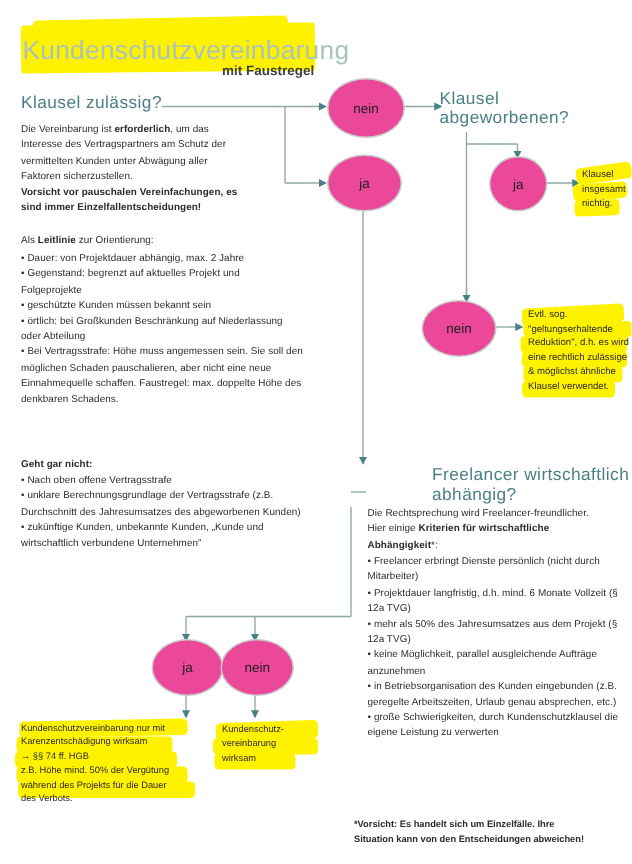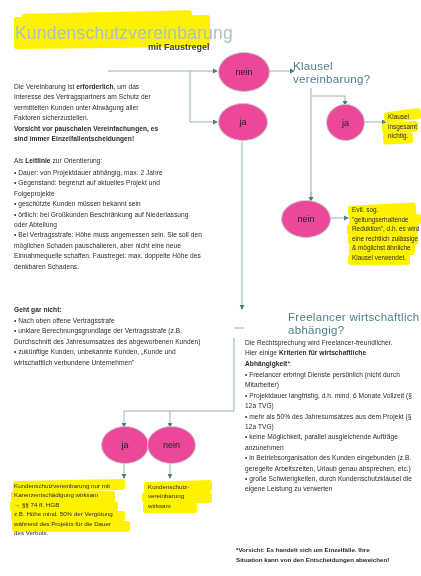--- a/index.html
+++ b/index.html
@@ -139,20 +139,21 @@
       <path d="M234,338 L234,411"></path>
       <path d="M234,411 L124,411"></path>
       <path d="M124,411 L124,427" marker-end="url(#ah)"></path>
       <path d="M170,411 L170,427" marker-end="url(#ah)"></path>
 
       <path d="M124,462 L124,478" marker-end="url(#ah)"></path>
       <path d="M170,462 L170,478" marker-end="url(#ah)"></path>
     </g>
   </svg>
 
+  <div class="abs h-teal" style="left:14px;top:63px;">Klausel zulässig?</div>
 
   <div class="abs body" style="left:14px;top:82px;width:175px;">
     <span class="bl"><span>Die Vereinbarung ist </span><b>erforderlich</b><span>, um das</span></span>
     <span class="bl">Interesse des Vertragspartners am Schutz der</span>
     <span class="bl">vermittelten Kunden unter Abwägung aller</span>
     <span class="bl">Faktoren sicherzustellen.</span>
     <b class="bl">Vorsicht vor pauschalen Vereinfachungen, es</b>
     <b class="bl">sind immer Einzelfallentscheidungen!</b>
   </div>
 
@@ -216,21 +217,21 @@
   </div>
   <div class="node" style="left:101px;top:426px;width:46px;height:36px;">
     <span>ja</span>
   </div>
   <div class="node" style="left:147px;top:426px;width:47px;height:36px;">
     <span>nein</span>
   </div>
 
   <div class="abs h-teal" style="left:293px;top:60px;width:110px;">
     <div>Klausel</div>
-    <div>vereinbarung?</div>
+    <div>abgeworbenen?</div>
   </div>
 
   <div class="hl" style="left:384px;top:110px;width:37px;height:11px;transform:rotate(-8deg);"></div>
   <div class="hl" style="left:382px;top:122px;width:36px;height:11px;transform:rotate(-4deg);"></div>
   <div class="hl" style="left:383px;top:133px;width:30px;height:11px;transform:rotate(-2deg);"></div>
   <div class="note" style="left:388px;top:112px;width:36px;">
     <div>Klausel</div>
     <div>insgesamt</div>
     <div>nichtig.</div>
   </div>

